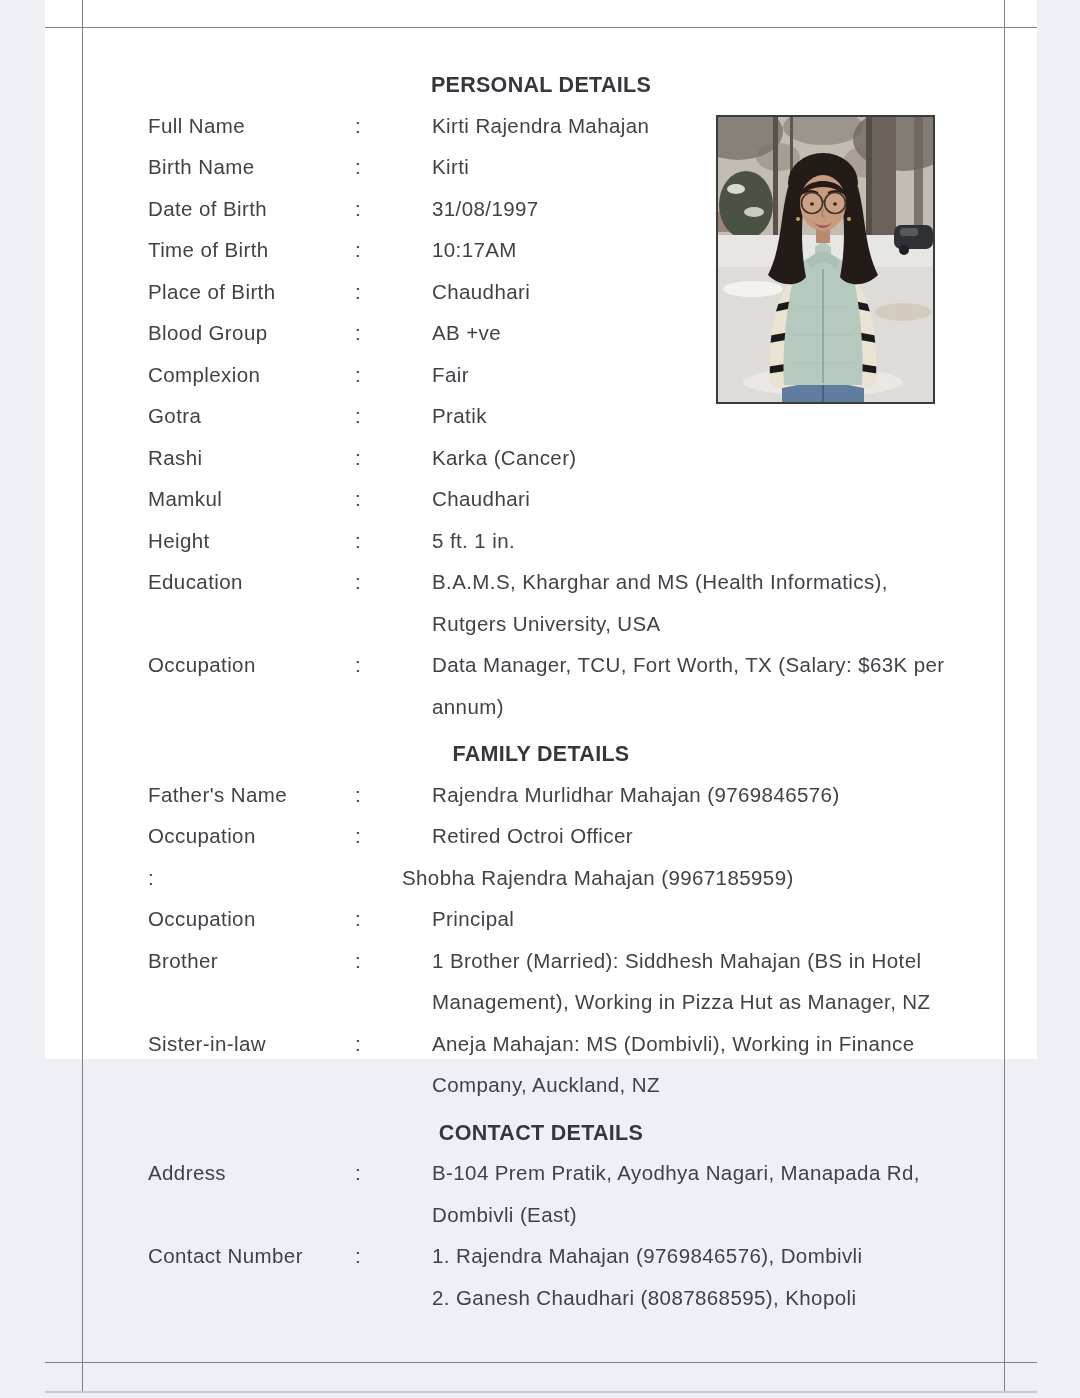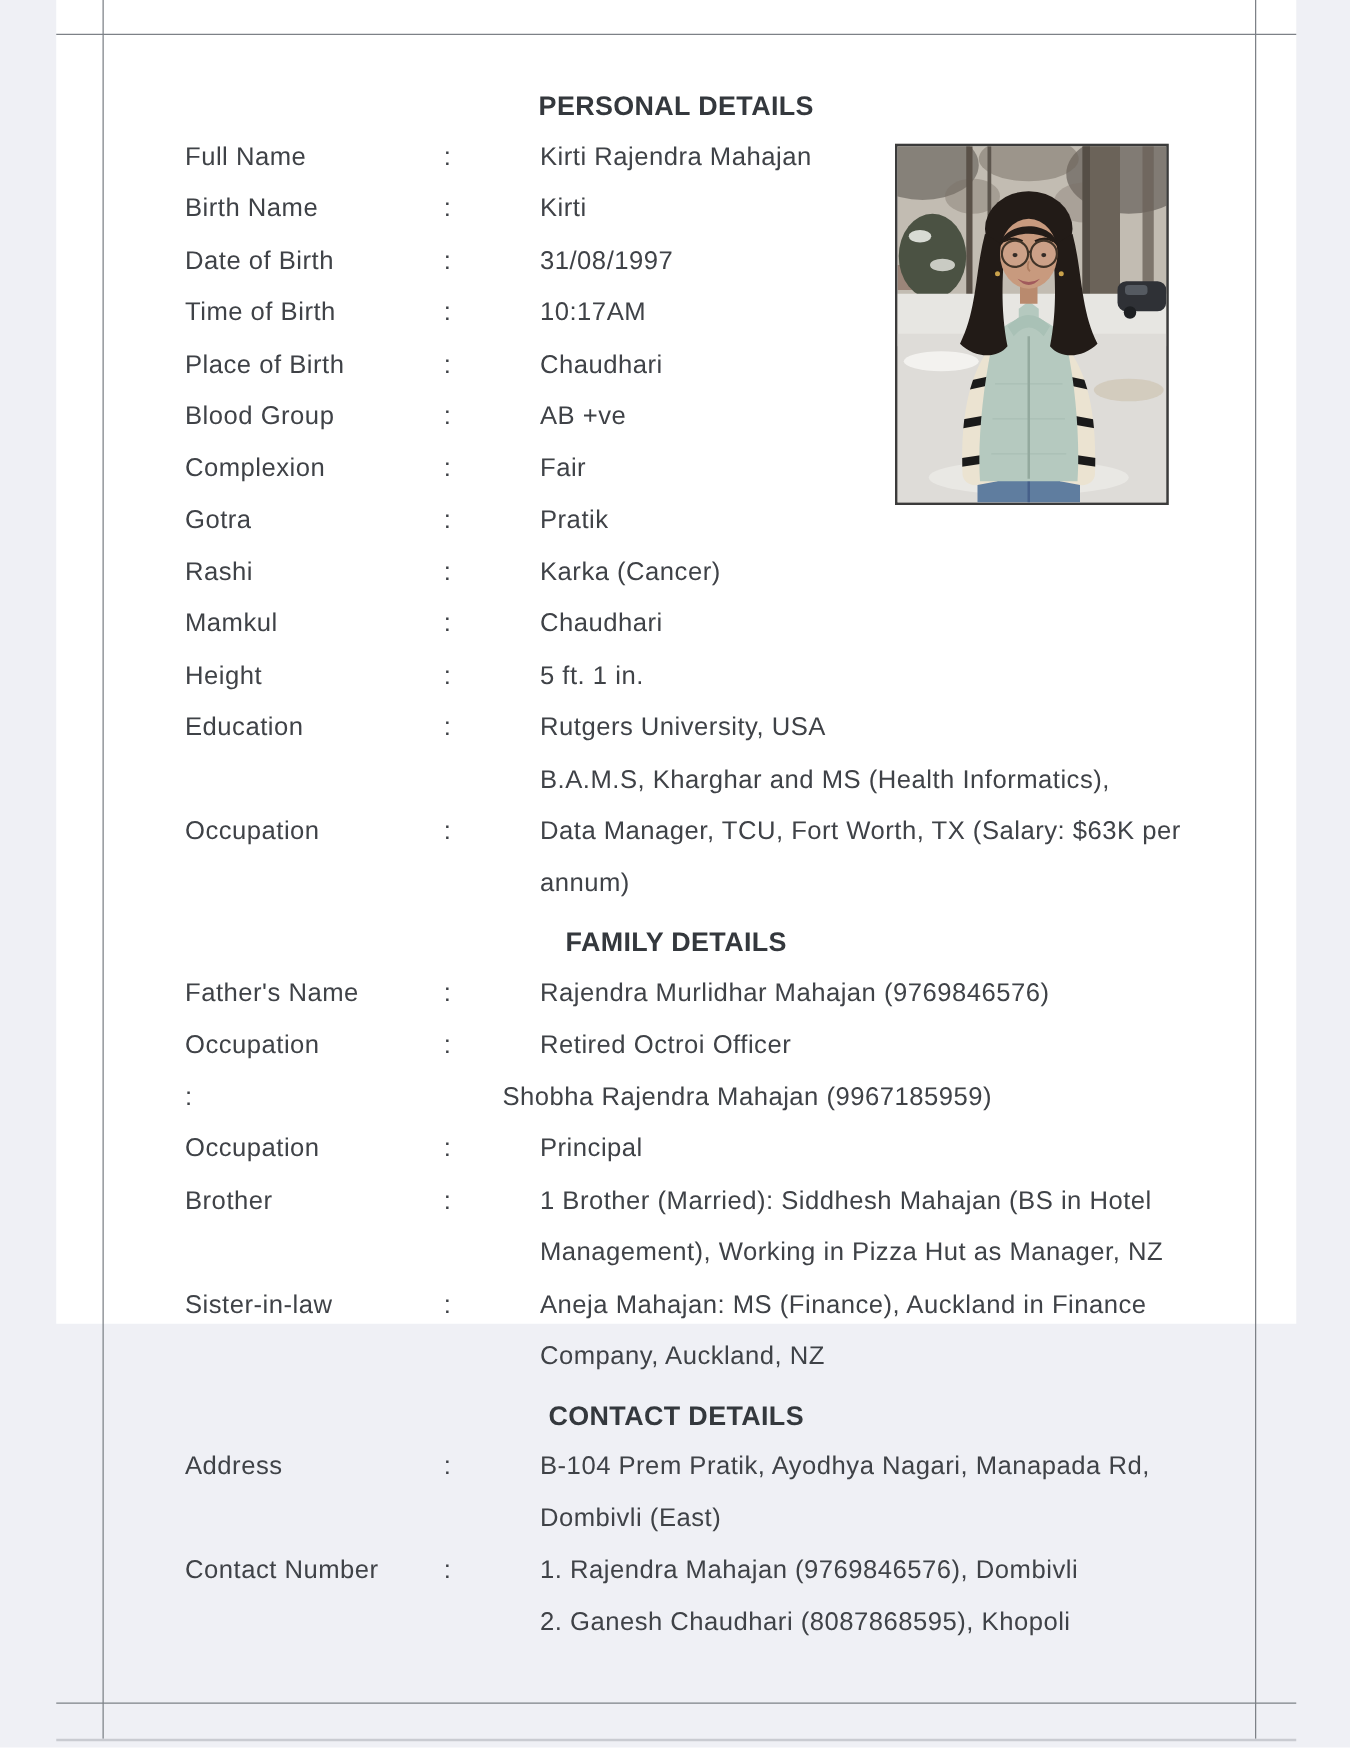--- a/index.html
+++ b/index.html
@@ -128,22 +128,22 @@
         <div class="cell label">Height</div>
         <div class="cell colon">:</div>
         <div class="cell value">
           <div class="value-line">5 ft. 1 in.</div>
         </div>
       </div>
       <div class="row">
         <div class="cell label">Education</div>
         <div class="cell colon">:</div>
         <div class="cell value">
+          <div class="value-line">B.A.M.S, Kharghar and MS (Health Informatics),</div>
           <div class="value-line">Rutgers University, USA</div>
-          <div class="value-line">B.A.M.S, Kharghar and MS (Health Informatics),</div>
         </div>
       </div>
       <div class="row">
         <div class="cell label">Occupation</div>
         <div class="cell colon">:</div>
         <div class="cell value">
           <div class="value-line">Data Manager, TCU, Fort Worth, TX (Salary: $63K per</div>
           <div class="value-line">annum)</div>
         </div>
       </div>
@@ -180,21 +180,21 @@
         <div class="cell colon">:</div>
         <div class="cell value">
           <div class="value-line">1 Brother (Married): Siddhesh Mahajan (BS in Hotel</div>
           <div class="value-line">Management), Working in Pizza Hut as Manager, NZ</div>
         </div>
       </div>
       <div class="row">
         <div class="cell label">Sister-in-law</div>
         <div class="cell colon">:</div>
         <div class="cell value">
-          <div class="value-line">Aneja Mahajan: MS (Finance), Auckland in Finance</div>
+          <div class="value-line">Aneja Mahajan: MS (Dombivli), Working in Finance</div>
           <div class="value-line">Company, Auckland, NZ</div>
         </div>
       </div>
       <div class="section-heading not-first">CONTACT DETAILS</div>
       <div class="row">
         <div class="cell label">Address</div>
         <div class="cell colon">:</div>
         <div class="cell value">
           <div class="value-line">B-104 Prem Pratik, Ayodhya Nagari, Manapada Rd,</div>
           <div class="value-line">Dombivli (East)</div>

